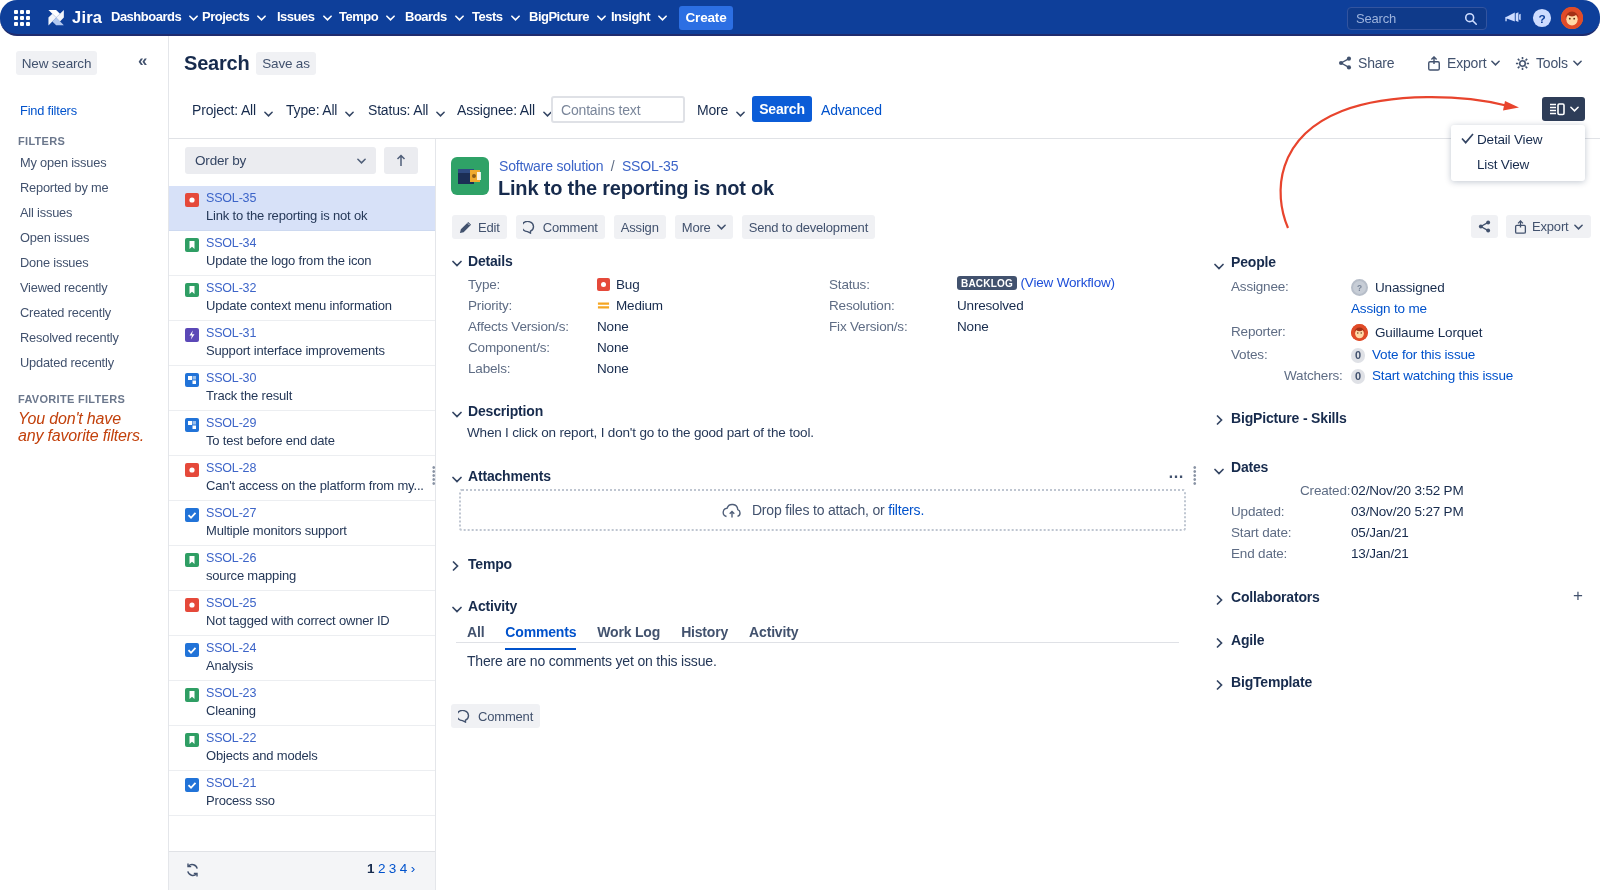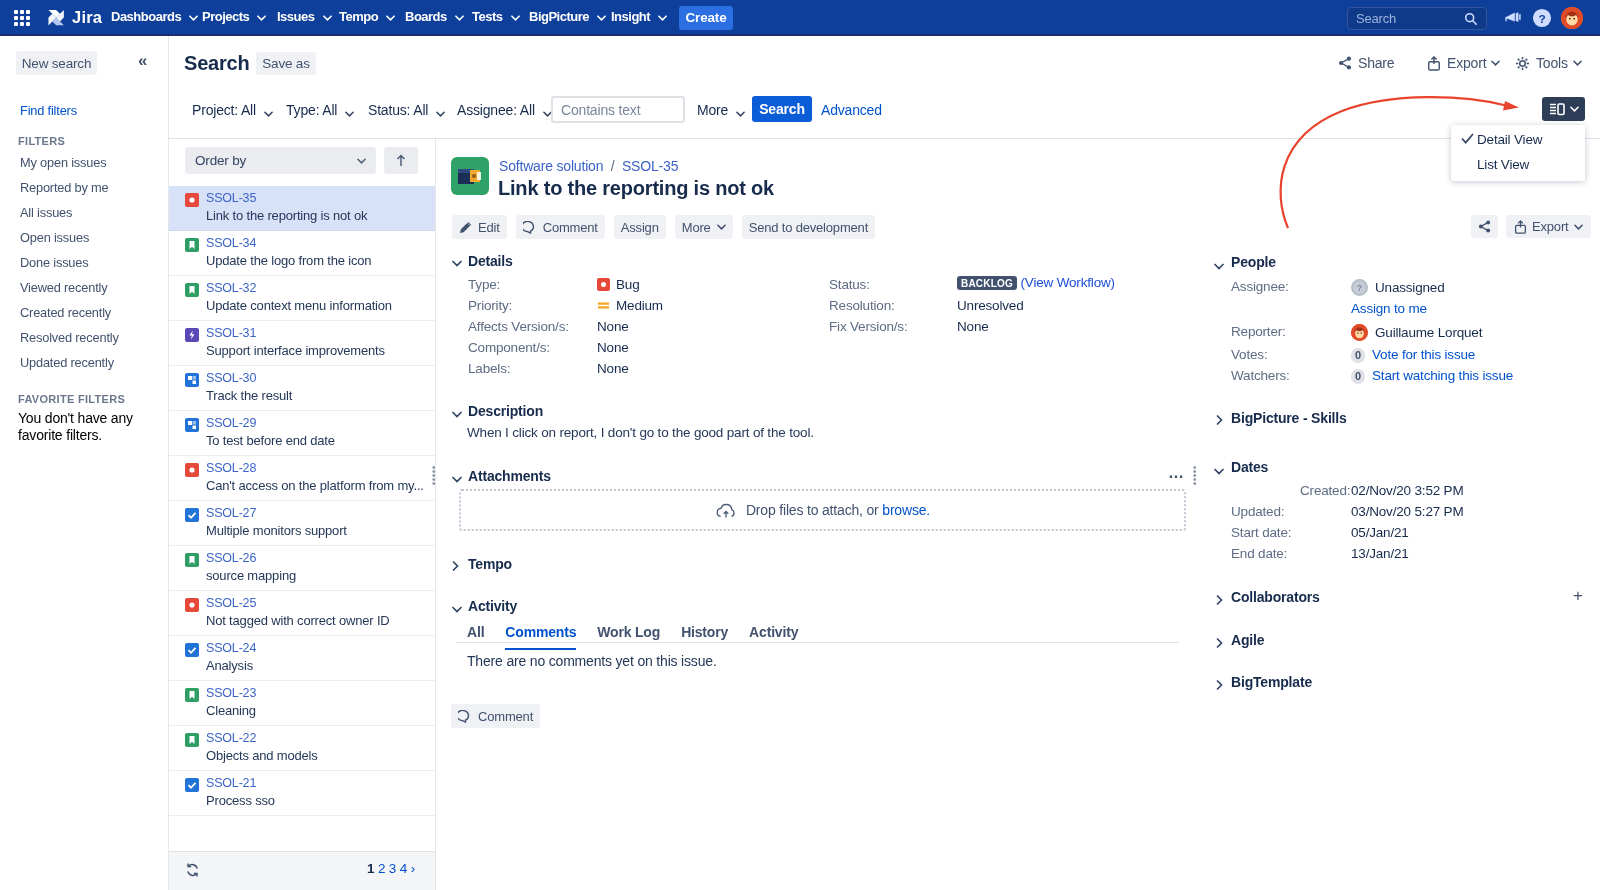--- a/index.html
+++ b/index.html
@@ -1,20 +1,20 @@
 <!DOCTYPE html>
 <html><head>
 <meta charset="utf-8">
 <style>
 * { margin:0; padding:0; box-sizing:border-box; }
 html,body { width:1600px; height:890px; overflow:hidden; background:#fff;
   font-family:"Liberation Sans", sans-serif; color:#172b4d; letter-spacing:-.18px; }
 a { text-decoration:none; }
 .nav { position:absolute; left:0; top:0; width:1600px; height:36px;
-  background:#0e3f9a; border-bottom:2px solid #1f2c6e; }
+  background:#0e3f9a; border-bottom:2px solid #1f2c6e;border-radius:17px; }
 .nav .grid { position:absolute; left:14px; top:10px; width:17px; height:17px; display:grid;
   grid-template-columns:4px 4px 4px; grid-template-rows:4px 4px 4px; gap:2px; }
 .nav .grid i { background:#fff; border-radius:1px; }
 .logo { position:absolute; left:46px; top:7px; display:flex; align-items:center; }
 .logo span { color:#fff; font-size:16.5px; font-weight:bold; letter-spacing:.2px; margin-left:5px;}
 .mitem { position:absolute; top:0; height:34px; line-height:34px; color:#fff; font-size:13px; font-weight:bold; letter-spacing:-.5px; white-space:nowrap; }
 .mitem .chev { display:inline-block; margin-left:5px; }
 .chev svg { vertical-align:middle; }
 .createbtn { position:absolute; left:679px; top:6px; width:54px; height:24px; line-height:24px; text-align:center;
   background:#2c6fe3; color:#fff; font-size:13.5px; font-weight:bold; border-radius:3px; }
@@ -43,21 +43,21 @@
 .fitem svg { vertical-align:-2px; margin-left:4px; }
 .ftext { position:absolute; left:551px; top:96px; width:134px; height:27px; border:2px solid #dfe1e6; border-radius:3px; background:#fff;
   color:#7a869a; font-size:14px; display:flex; align-items:center; padding-left:8px; }
 .searchbtn { position:absolute; left:752px; top:96px; width:60px; height:26px; background:#0b5cd7; border-radius:3px; color:#fff;
   font-size:14px; font-weight:bold; display:flex; align-items:center; justify-content:center; }
 .advanced { position:absolute; left:821px; top:102px; color:#0052cc; font-size:14px; }
 .findfilters { position:absolute; left:20px; top:103px; color:#0052cc; font-size:12.8px; }
 .sgroup { position:absolute; left:18px; top:135px; font-size:11px; font-weight:bold; color:#6b778c; letter-spacing:.3px;}
 .sitem { position:absolute; left:20px; color:#42526e; font-size:12.8px; white-space:nowrap;}
 .sgroup2 { position:absolute; left:18px; top:393px; font-size:11px; font-weight:bold; color:#6b778c; letter-spacing:.3px;}
-.sfav { position:absolute; left:18px; top:410px; width:130px; color:#000000; font-size:14px; line-height:17px;}
+.sfav { position:absolute; left:18px; top:410px; width:130px; color:#c2410c; font-size:16px; font-style:italic; line-height:17px;}
 
 
 .panel-rborder { position:absolute; left:435px; top:139px; width:1px; height:751px; background:#e4e6ea; }
 .orderby { position:absolute; left:185px; top:147px; width:191px; height:27px; background:#ebecf0; border-radius:3px;
   display:flex; align-items:center; justify-content:space-between; padding:0 10px; font-size:13.5px; color:#344563;}
 .upbtn { position:absolute; left:384px; top:147px; width:34px; height:27px; background:#ebecf0; border-radius:3px;
   display:flex; align-items:center; justify-content:center; color:#505f79; }
 .ilist { position:absolute; left:169px; top:186px; width:266px; }
 .irow { position:relative; height:45px; border-bottom:1px solid #eceef1; background:#fff; }
 .irow.sel { background:#d7e1f8; border-bottom:1px solid #cdd9f0; }
@@ -423,21 +423,21 @@
 <div class="schev" style="left:452px;top:469px"><svg width="10" height="7" viewBox="0 0 10 6">
       <path d="M1 1l4 4 4-4" stroke="#344563" stroke-width="1.7" fill="none" stroke-linecap="round"></path>
     </svg></div>
 <div class="sect" style="left:468px;top:468px">Attachments</div>
 <div style="position:absolute;left:1168px;top:464px;color:#42526e;font-weight:bold;letter-spacing:1px">…</div>
 <div class="dropzone">
   <svg width="22" height="17" viewBox="0 0 24 18" style="margin-right:9px">
       <path d="M6 15.5A4.5 4.5 0 0 1 6.6 6.6 6 6 0 0 1 18.3 8 4 4 0 0 1 18 15.5" stroke="#505f79" stroke-width="1.5" fill="none"></path>
       <path d="M12 16.5v-6M9.5 12.5L12 10l2.5 2.5" stroke="#505f79" stroke-width="1.5" fill="none"></path>
     </svg>
-  <span>Drop files to attach, or <a>browse.</a></span>
+  <span>Drop files to attach, or <a>filters.</a></span>
 </div>
 
 <div class="schev" style="left:452px;top:557px"><svg width="7" height="10" viewBox="0 0 6 10">
       <path d="M1 1l4 4-4 4" stroke="#344563" stroke-width="1.7" fill="none" stroke-linecap="round"></path>
     </svg></div>
 <div class="sect" style="left:468px;top:556px">Tempo</div>
 
 <div class="schev" style="left:452px;top:599px"><svg width="10" height="7" viewBox="0 0 10 6">
       <path d="M1 1l4 4 4-4" stroke="#344563" stroke-width="1.7" fill="none" stroke-linecap="round"></path>
     </svg></div>
@@ -488,21 +488,21 @@
 <div class="rb-value" style="left:1351px;top:324px">
   <span style="display:inline-block;width:17px;height:17px;border-radius:50%;background:#e04b28;vertical-align:-4px;margin-right:7px;position:relative;overflow:hidden"><svg width="17" height="17" viewBox="0 0 17 17" style="position:absolute;left:0;top:0">
         <circle cx="8.5" cy="8.5" r="8.5" fill="#e04b28"></circle>
         <ellipse cx="8.5" cy="9.5" rx="4.4" ry="4.8" fill="#ffd9a6"></ellipse>
         <path d="M3.5 8.5a5 5 0 0 1 10 0l-1.5-2.5a6 6 0 0 1-7 0z" fill="#a33117"></path>
         <circle cx="6.8" cy="9" r=".7" fill="#5a2b12"></circle>
         <circle cx="10.2" cy="9" r=".7" fill="#5a2b12"></circle>
       </svg></span>Guillaume Lorquet</div>
 <div class="rb-label" style="left:1231px;top:347px">Votes:</div>
 <div class="rb-value" style="left:1351px;top:347px"><span class="cnt">0</span><a class="rb-link">Vote for this issue</a></div>
-<div class="rb-label" style="left:1231px;top:368px">Watchers:</div>
+<div class="rb-label" style="left:1284px;top:368px">Watchers:</div>
 <div class="rb-value" style="left:1351px;top:368px"><span class="cnt">0</span><a class="rb-link">Start watching this issue</a></div>
 
 <div class="schev" style="left:1216px;top:411px"><svg width="7" height="10" viewBox="0 0 6 10">
       <path d="M1 1l4 4-4 4" stroke="#344563" stroke-width="1.7" fill="none" stroke-linecap="round"></path>
     </svg></div>
 <div class="sect" style="left:1231px;top:410px">BigPicture - Skills</div>
 
 <div class="schev" style="left:1214px;top:461px"><svg width="10" height="7" viewBox="0 0 10 6">
       <path d="M1 1l4 4 4-4" stroke="#344563" stroke-width="1.7" fill="none" stroke-linecap="round"></path>
     </svg></div>

